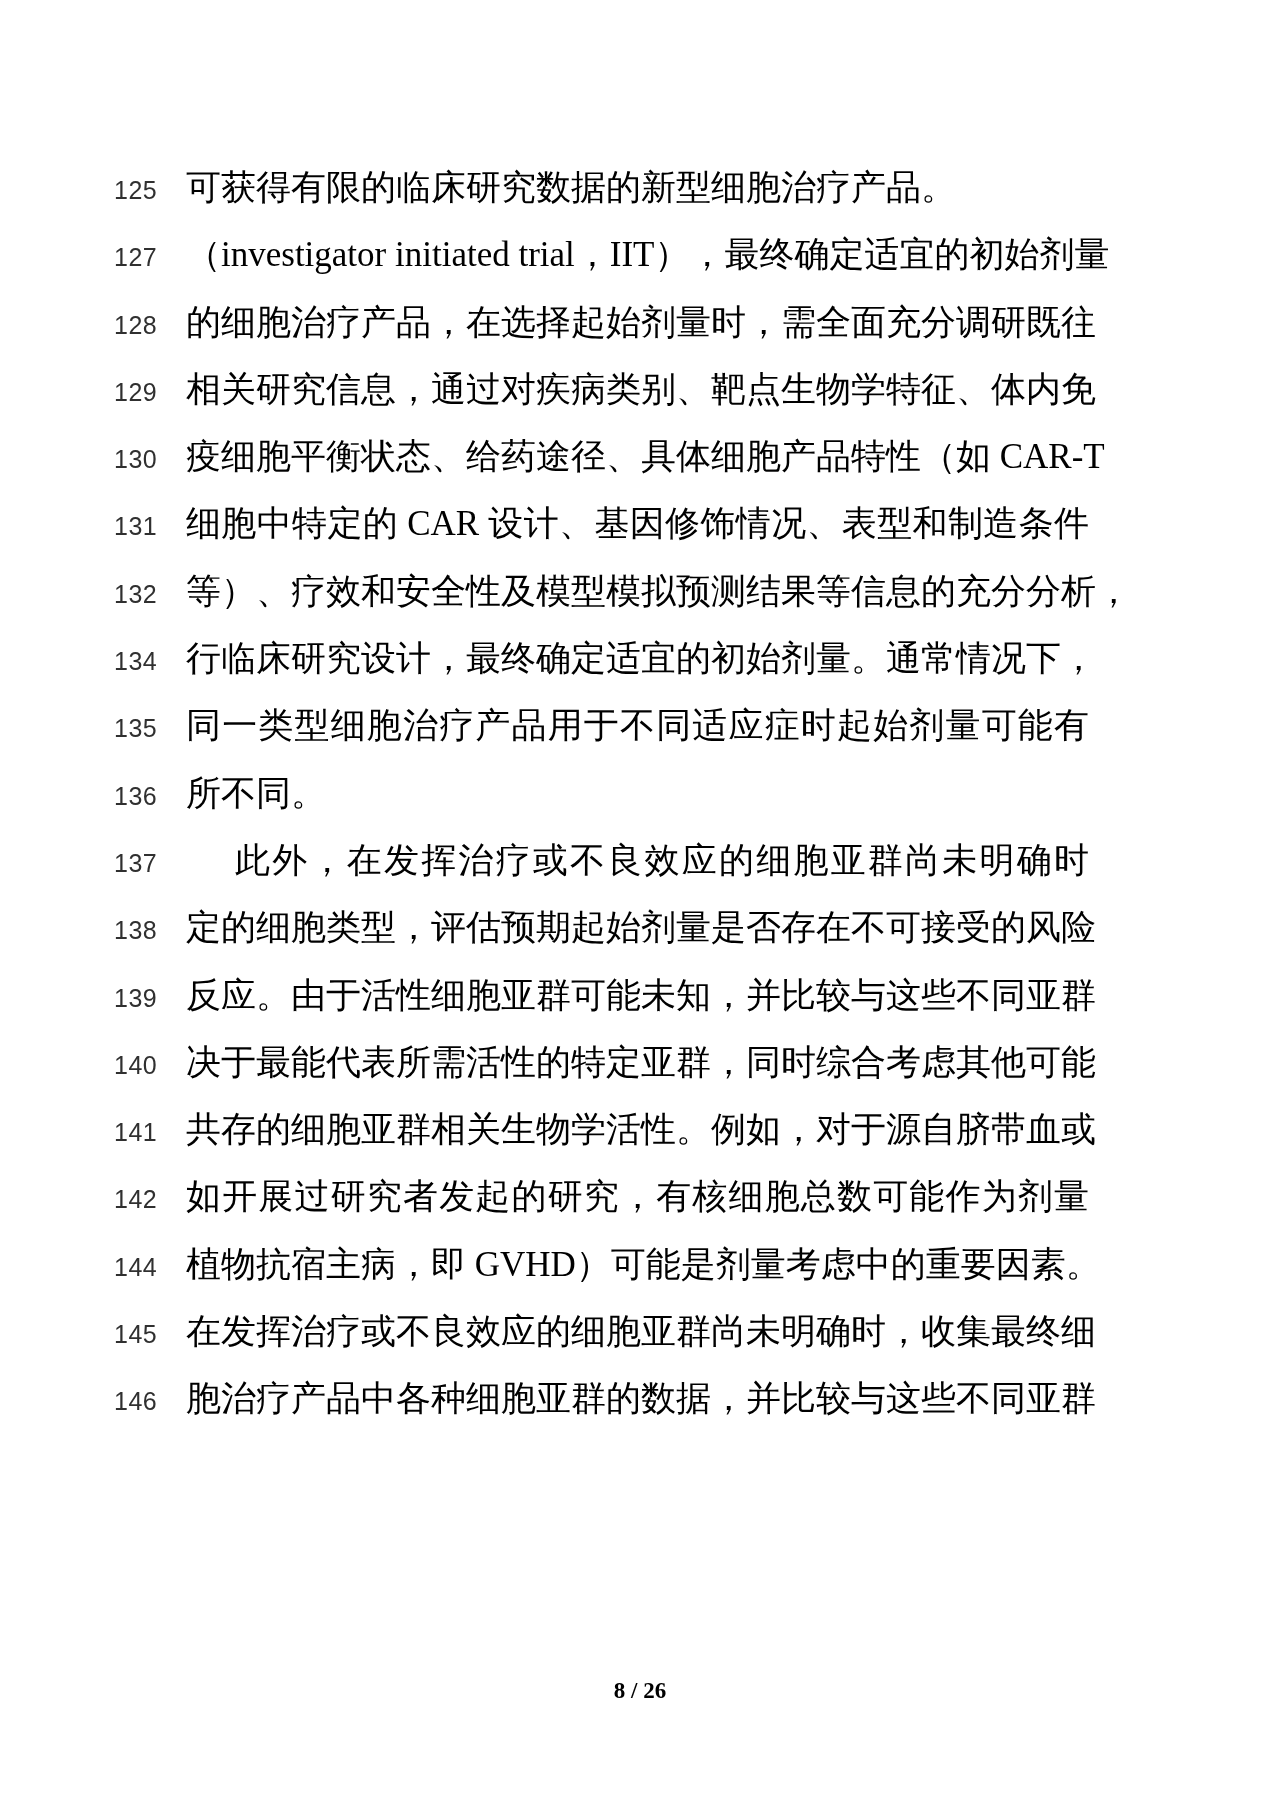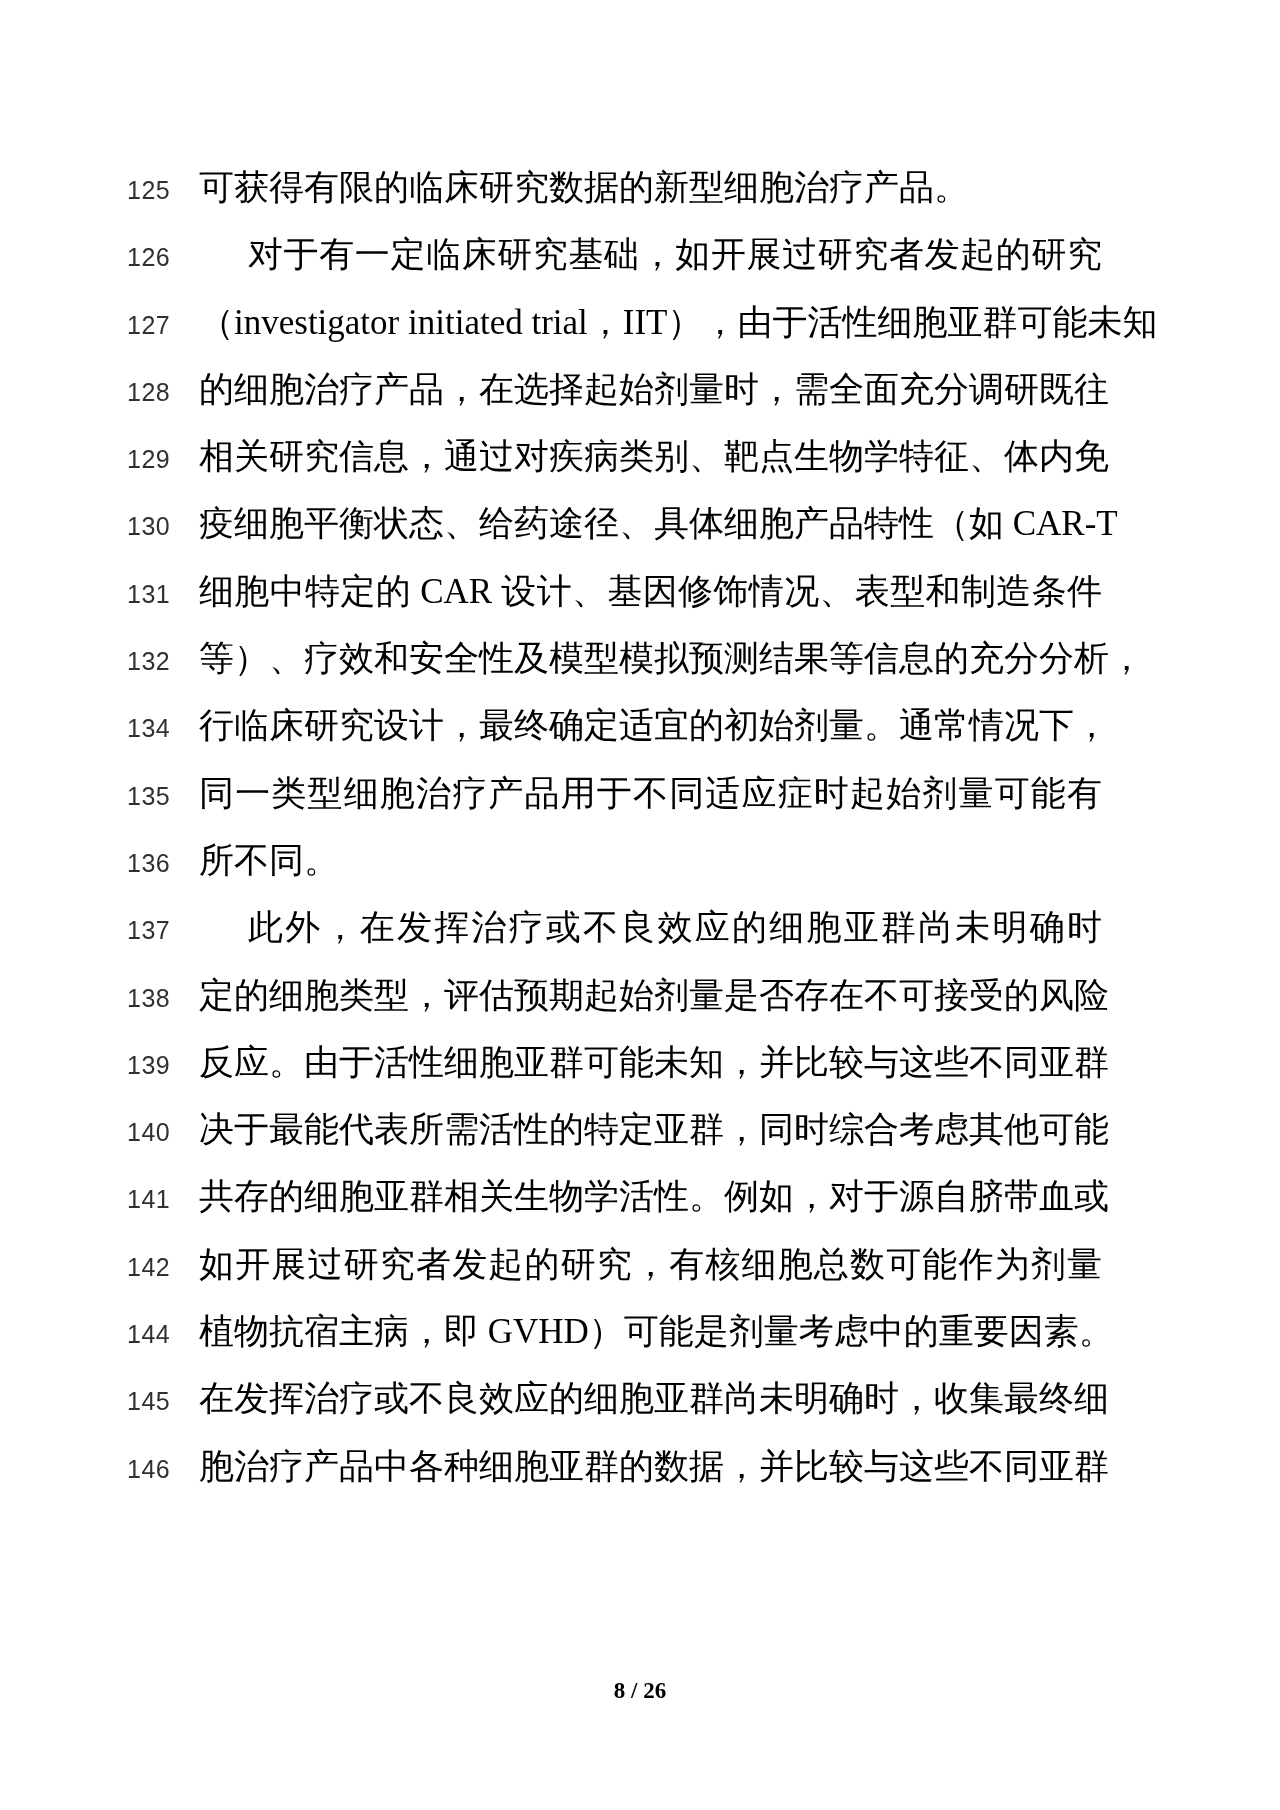--- a/index.html
+++ b/index.html
@@ -16,21 +16,21 @@
     color: var(--text-color, #000000);
   }
   #page {
     position: absolute;
     inset: 0;
     background: #ffffff;
   }
   #lines {
     position: absolute;
     top: 154px;
-    left: 17px;
+    left: 4px;
   }
   .doc-line {
     height: 67.3px;
     line-height: 67.3px;
     white-space: nowrap;
   }
   .line-num {
     display: inline-block;
     margin-left: 110px;
     width: 72px;
@@ -68,22 +68,21 @@
     font-weight: bold;
     color: var(--text-color, #000000);
   }
 </style>
 </head>
 <body style="--text-color: #000000; --linenum-color: #303030; background: rgb(255, 255, 255);">
 
 <div id="page">
   <div id="lines">
       <div class="doc-line"><span class="line-num">125</span><span class="line-text">可获得有限的临床研究数据的新型细胞治疗产品。</span></div>
-      <div class="doc-line"><span class="line-num">126</span><span class="line-text just ind">对于有一定临床研究基础，如开展过研究者发起的研究</span></div>
-      <div class="doc-line"><span class="line-num">127</span><span class="line-text just">（investigator initiated trial，IIT），由于活性细胞亚群可能未知</span></div>
+      <div class="doc-line"><span class="line-num">127</span><span class="line-text just">（investigator initiated trial，IIT），最终确定适宜的初始剂量</span></div>
       <div class="doc-line"><span class="line-num">128</span><span class="line-text just">的细胞治疗产品，在选择起始剂量时，需全面充分调研既往</span></div>
       <div class="doc-line"><span class="line-num">129</span><span class="line-text just">相关研究信息，通过对疾病类别、靶点生物学特征、体内免</span></div>
       <div class="doc-line"><span class="line-num">130</span><span class="line-text just">疫细胞平衡状态、给药途径、具体细胞产品特性（如 CAR-T</span></div>
       <div class="doc-line"><span class="line-num">131</span><span class="line-text just">细胞中特定的 CAR 设计、基因修饰情况、表型和制造条件</span></div>
       <div class="doc-line"><span class="line-num">132</span><span class="line-text just">等）、疗效和安全性及模型模拟预测结果等信息的充分分析，</span></div>
       <div class="doc-line"><span class="line-num">134</span><span class="line-text just">行临床研究设计，最终确定适宜的初始剂量。通常情况下，</span></div>
       <div class="doc-line"><span class="line-num">135</span><span class="line-text just">同一类型细胞治疗产品用于不同适应症时起始剂量可能有</span></div>
       <div class="doc-line"><span class="line-num">136</span><span class="line-text">所不同。</span></div>
       <div class="doc-line"><span class="line-num">137</span><span class="line-text just ind">此外，在发挥治疗或不良效应的细胞亚群尚未明确时</span></div>
       <div class="doc-line"><span class="line-num">138</span><span class="line-text just">定的细胞类型，评估预期起始剂量是否存在不可接受的风险</span></div>

